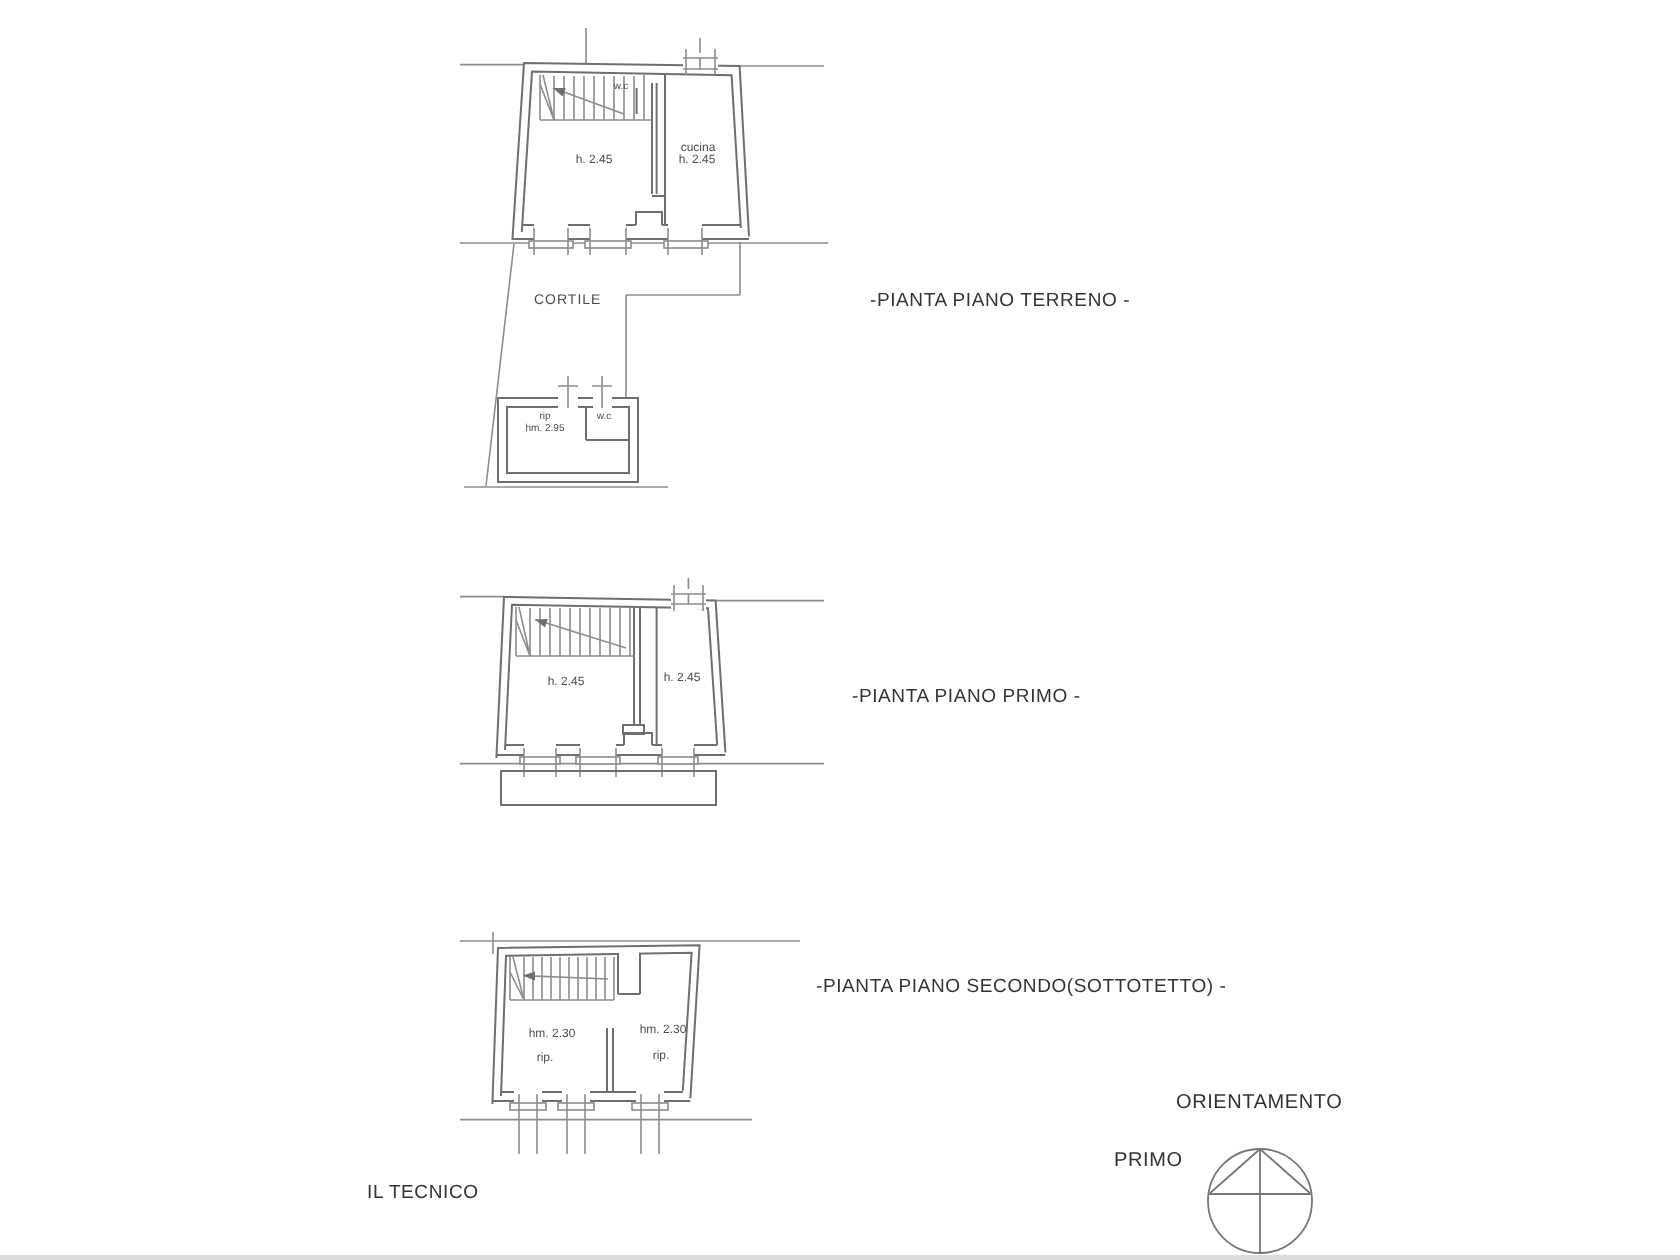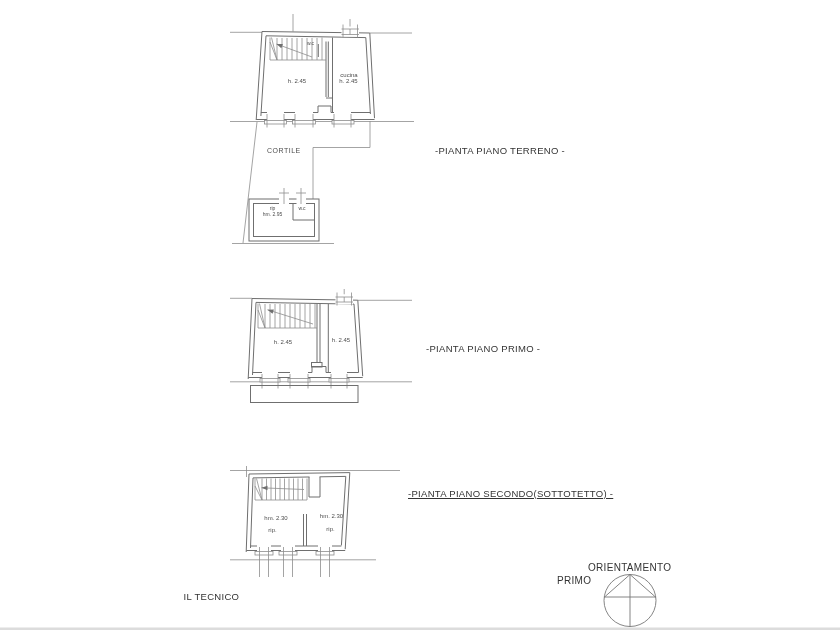--- a/index.html
+++ b/index.html
@@ -163,19 +163,19 @@
   <span class="lbl r" style="left:283px; top:341.5px;">h. 2.45</span>
   <span class="lbl r" style="left:341px; top:340px;">h. 2.45</span>
 
   <span class="lbl r" style="left:276px;  top:518px;">hm. 2.30</span>
   <span class="lbl r" style="left:272.5px;top:530px;">rip.</span>
   <span class="lbl r" style="left:331.5px;top:516px;">hm. 2.30</span>
   <span class="lbl r" style="left:330.5px;top:528.5px;">rip.</span>
 
   <span class="lbl t" style="left:435px; top:146px;">-PIANTA PIANO TERRENO -</span>
   <span class="lbl t" style="left:426px; top:344px;">-PIANTA PIANO PRIMO -</span>
-  <span class="lbl t" style="left:408px;   top:489px;text-decoration:underline;">-PIANTA PIANO SECONDO(SOTTOTETTO) -</span>
+  <span class="lbl t" style="left:408px;   top:489px;">-PIANTA PIANO SECONDO(SOTTOTETTO) -</span>
 
-  <span class="lbl big" style="left:588px; top:562px;">ORIENTAMENTO</span>
+  <span class="lbl big" style="left:588px; top:546px;">ORIENTAMENTO</span>
   <span class="lbl big" style="left:557px; top:575px;">PRIMO</span>
   <span class="lbl t" style="left:183.5px; top:591.5px;text-align:right;">IL TECNICO</span>
 
 </div>
 
 </body></html>

